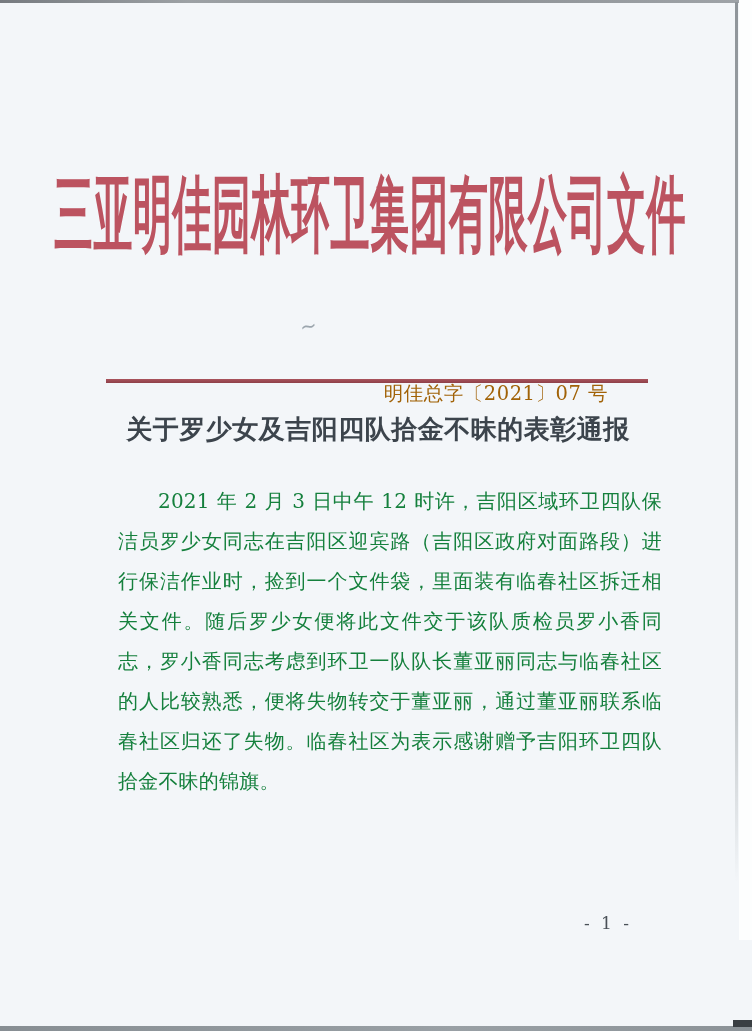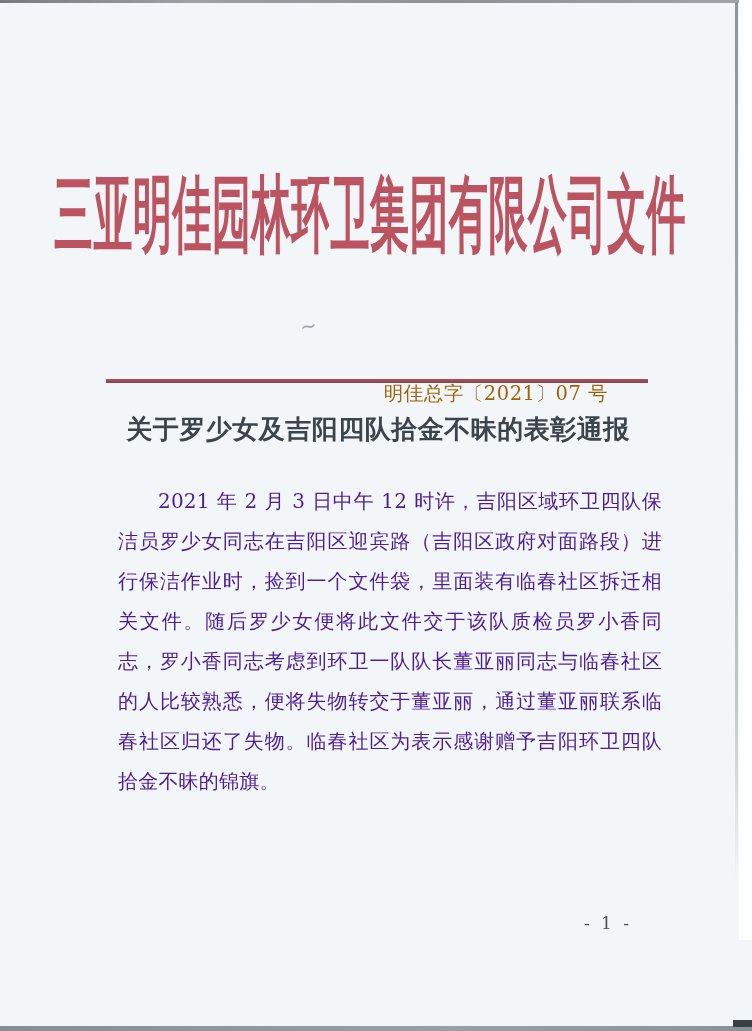--- a/index.html
+++ b/index.html
@@ -86,21 +86,21 @@
     color: #3c444c;
     font-family: "DejaVu Sans", "Liberation Sans", sans-serif;
     white-space: nowrap;
   }
 
   
   .body-text {
     position: absolute; top: 481px; left: 118px; width: 544px;
     font-size: 20px;
     line-height: 40px;
-    color: #4c1d95;
+    color: #15803d;
     text-align: justify;
     letter-spacing: 0.2px;
   }
   .body-text p { text-indent: 2em; margin: 0; }
 
   
   .page-number {
     position: absolute; top: 913px; left: 0; width: 632px;
     text-align: right;
     font-size: 17px;

